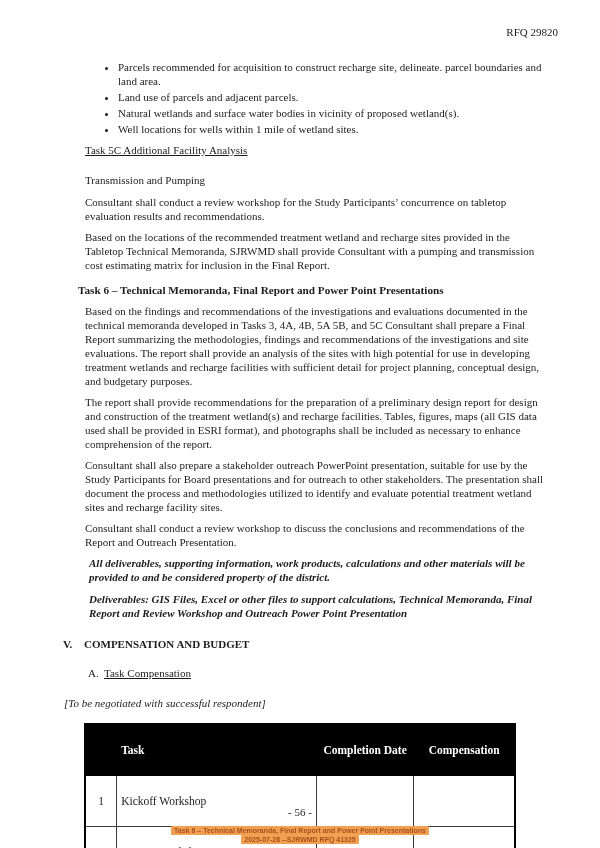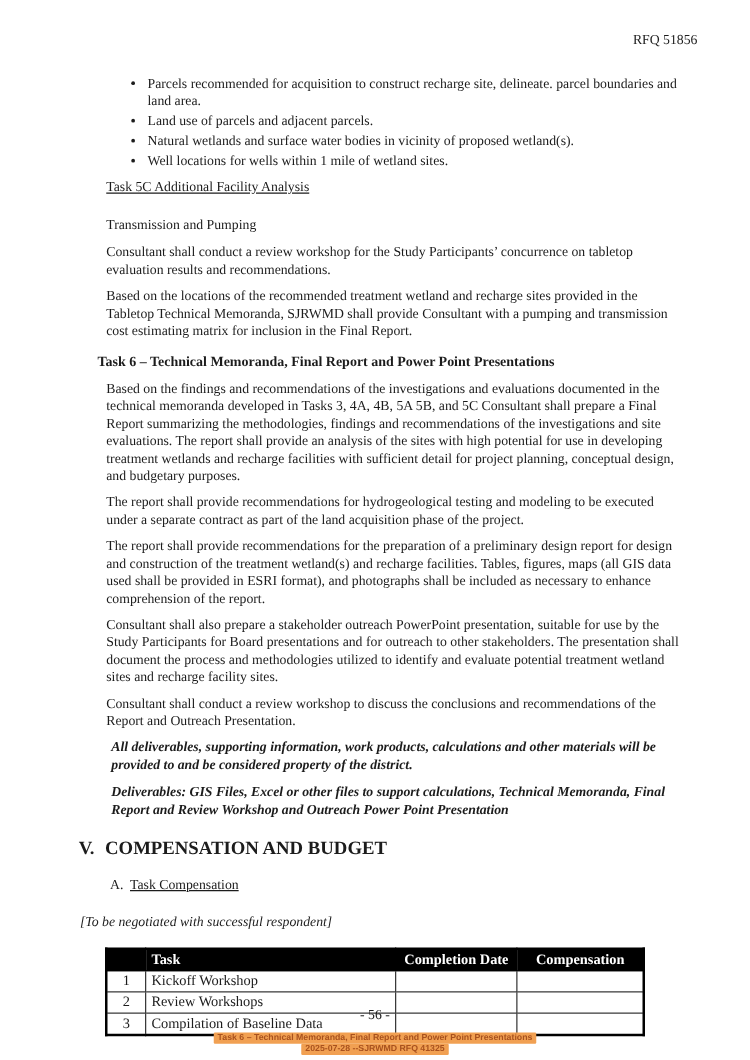--- a/index.html
+++ b/index.html
@@ -21,36 +21,36 @@
     font-size:11px; line-height:14px;
   }
   ul.bullets { margin:0 0 7px 0; padding-left:33px; }
   ul.bullets li { margin-bottom:2px; }
   .underline { text-decoration:underline; }
   .h-5c { margin:0 0 8px 0; }
   .sub-head { margin:16px 0 8px 0; }
   p.body { margin:0 0 7px 0; }
   .h-task6 { font-weight:bold; margin:11px 0 7px -7px; font-size:11.2px; }
   p.bold-italic { font-weight:bold; font-style:italic; margin:0 0 8px 1px; padding-left:3px; }
-  .sec-v { margin:17px 0 0 -22px; font-weight:bold; font-size:15px; }
+  .sec-v { margin:17px 0 0 -22px; font-weight:bold; font-size:11px; }
   .sec-v .numeral { display:inline-block; width:21px; font-weight:bold; }
   .sub-a { margin:15px 0 0 3px; }
   .sub-a .letter { display:inline-block; width:16px; }
   .negotiate-note { font-style:italic; margin:16px 0 0 -21px; }
   table.comp-table {
     border-collapse:collapse;
     width:432px;
     margin:13px 0 0 -1px;
     font-size:11.5px;
     border:2px solid #000;
   }
   table.comp-table th, table.comp-table td {
     border:1px solid #3a3a3a;
     height:13px;
-    padding:1px 4px;
+    padding:18px 4px;
     vertical-align:middle;
   }
   table.comp-table thead th {
     background:#000; color:#fff;
     font-weight:bold; border:1px solid #000;
   }
   th.col-task { text-align:left; padding-left:7px; }
   th.col-cd, th.col-comp { text-align:center; }
   td.cell-num { text-align:center; width:24px; padding:1px 2px; }
   td.cell-task { width:206px; padding-left:7px;margin-top:36px; }
@@ -66,21 +66,21 @@
     font-family:"Liberation Sans", sans-serif;
     font-size:7px; line-height:9px; font-weight:bold;
   }
   .hl-line { display:inline-block; padding:0 3px; border-radius:1px; }
 </style>
 </head>
 <body>
 
 <div class="page">
 
-  <div class="rfq-header">RFQ 51856</div>
+  <div class="rfq-header">RFQ 29820</div>
 
   <div class="content">
 
     <ul class="bullets">
       <li>Parcels recommended for acquisition to construct recharge site, delineate. parcel boundaries and land area.</li>
       <li>Land use of parcels and adjacent parcels.</li>
       <li>Natural wetlands and surface water bodies in vicinity of proposed wetland(s).</li>
       <li>Well locations for wells within 1 mile of wetland sites.</li>
     </ul>
 
@@ -89,21 +89,20 @@
     </div>
 
     <div class="sub-head">Transmission and Pumping</div>
 
     <p class="body">Consultant shall conduct a review workshop for the Study Participants’ concurrence on tabletop evaluation results and recommendations.</p>
     <p class="body">Based on the locations of the recommended treatment wetland and recharge sites provided in the Tabletop Technical Memoranda, SJRWMD shall provide Consultant with a pumping and transmission cost estimating matrix for inclusion in the Final Report.</p>
 
     <div class="h-task6">Task 6 – Technical Memoranda, Final Report and Power Point Presentations</div>
 
     <p class="body">Based on the findings and recommendations of the investigations and evaluations documented in the technical memoranda developed in Tasks 3, 4A, 4B, 5A 5B, and 5C Consultant shall prepare a Final Report summarizing the methodologies, findings and recommendations of the investigations and site evaluations. The report shall provide an analysis of the sites with high potential for use in developing treatment wetlands and recharge facilities with sufficient detail for project planning, conceptual design, and budgetary purposes.</p>
-    <p class="body">The report shall provide recommendations for hydrogeological testing and modeling to be executed under a separate contract as part of the land acquisition phase of the project.</p>
     <p class="body">The report shall provide recommendations for the preparation of a preliminary design report for design and construction of the treatment wetland(s) and recharge facilities. Tables, figures, maps (all GIS data used shall be provided in ESRI format), and photographs shall be included as necessary to enhance comprehension of the report.</p>
     <p class="body">Consultant shall also prepare a stakeholder outreach PowerPoint presentation, suitable for use by the Study Participants for Board presentations and for outreach to other stakeholders. The presentation shall document the process and methodologies utilized to identify and evaluate potential treatment wetland sites and recharge facility sites.</p>
     <p class="body">Consultant shall conduct a review workshop to discuss the conclusions and recommendations of the Report and Outreach Presentation.</p>
 
     <p class="bold-italic">All deliverables, supporting information, work products, calculations and other materials will be provided to and be considered property of the district.</p>
     <p class="bold-italic">Deliverables: GIS Files, Excel or other files to support calculations, Technical Memoranda, Final Report and Review Workshop and Outreach Power Point Presentation</p>
 
     <div class="sec-v">
       <span class="numeral">V.</span><span>COMPENSATION AND BUDGET</span>
     </div>

